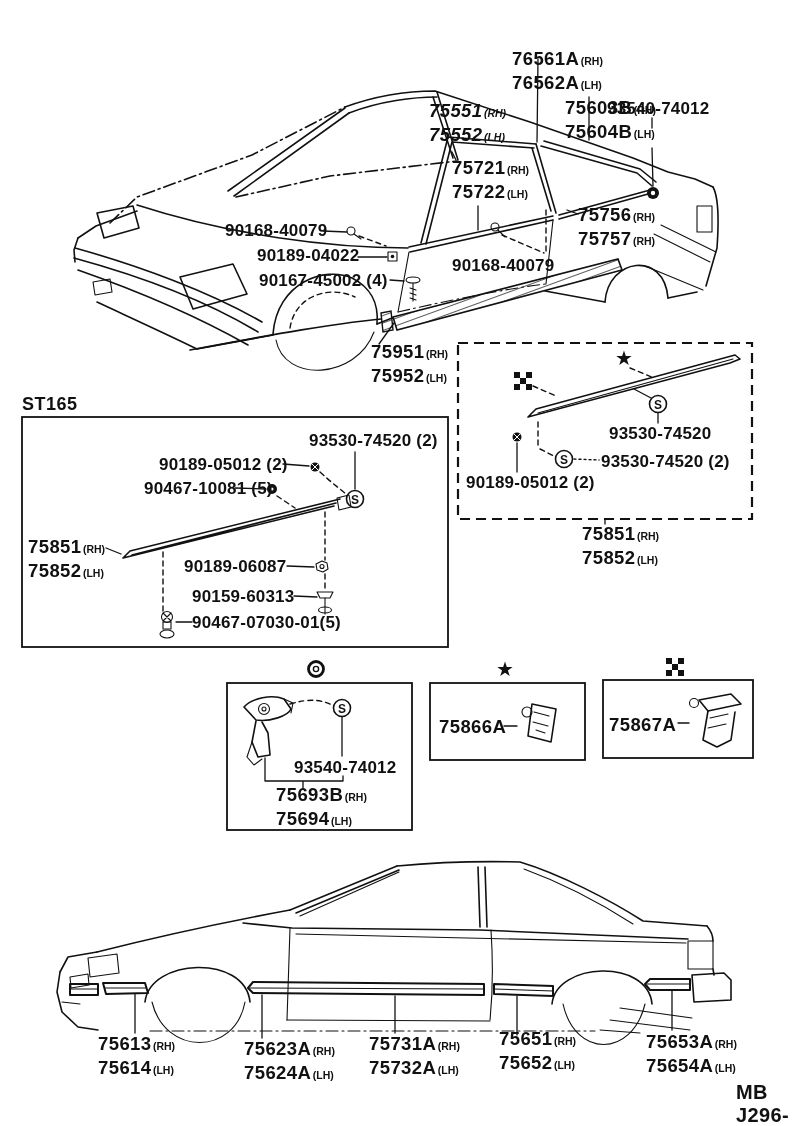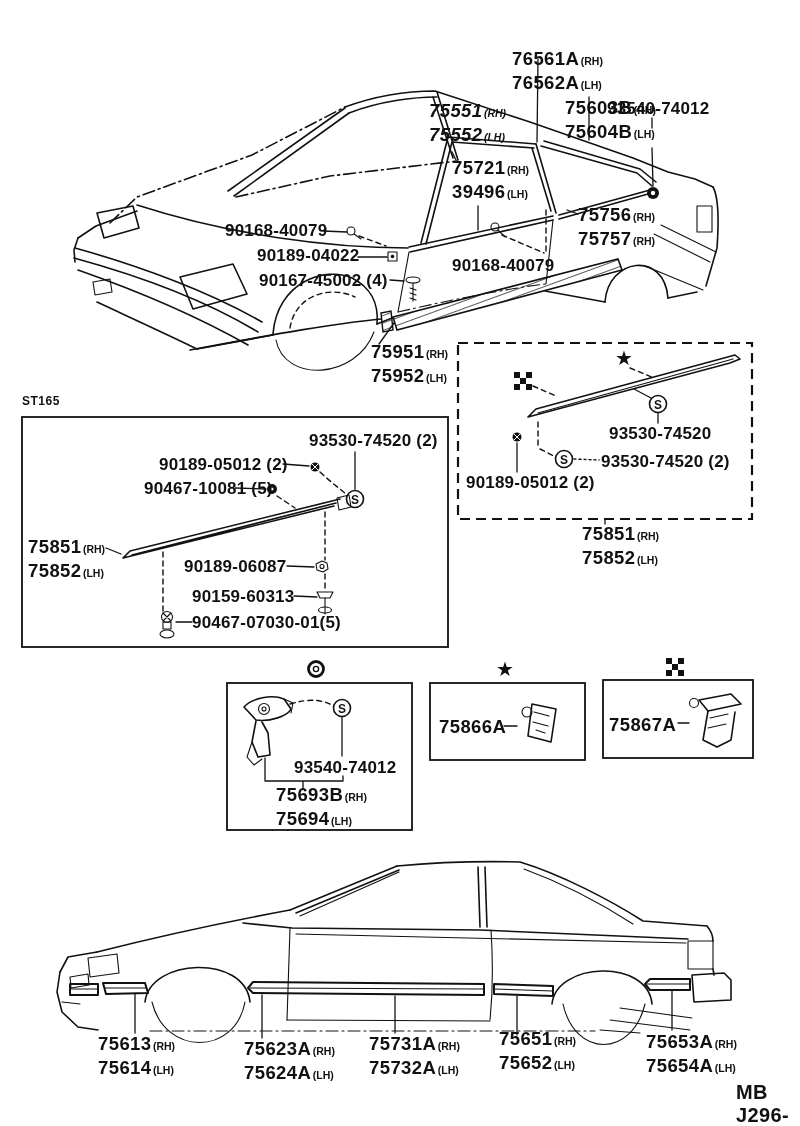--- a/index.html
+++ b/index.html
@@ -3,21 +3,21 @@
 <meta charset="utf-8">
 <style>
   html,body{margin:0;padding:0;background:#fff;}
   #stage{position:relative;width:800px;height:1126px;background:#ffffff;overflow:hidden;
          font-family:"Liberation Sans",sans-serif;color:#111;}
   #lineart{position:absolute;left:0;top:0;}
   .lbl{position:absolute;font-weight:bold;white-space:nowrap;letter-spacing:.2px;}
   .lbl .ln{line-height:20px;font-size:17px;}
   .lbl.big .ln{line-height:21px;font-size:18.5px;letter-spacing:.4px;}
   .sfx{font-size:10.5px;margin-left:1.5px;letter-spacing:0;}
-  #title-code{position:absolute;left:22px;top:394px;font-size:12px;font-weight:bold;letter-spacing:.5px;}
+  #title-code{position:absolute;left:22px;top:394px;font-size:18px;font-weight:bold;letter-spacing:.5px;}
   #footer-code{position:absolute;left:700px;top:1081px;font-size:20px;font-weight:bold;letter-spacing:.4px;margin-left:36px;}
   
   .o{fill:none;stroke:#111;stroke-width:1.6;stroke-linecap:round;stroke-linejoin:round;}
   .thin{stroke-width:1.1;}
   .thick{stroke-width:2;}
   .dd{stroke-dasharray:12 4 2 4;}
   .dsh{stroke-dasharray:5 4;stroke-width:1.4;}
   .dot{stroke-dasharray:2 3;stroke-width:1.4;}
   .ld{stroke-width:1.3;}
   .bx{fill:none;stroke:#111;stroke-width:1.8;}
@@ -327,21 +327,21 @@
       </div>
       <div class="lbl" style="left: 607px; top: 99px;">
         <div class="ln"><span>93540-74012</span></div>
       </div>
       <div class="lbl big" style="left: 429px; top: 100px; font-style: italic;">
         <div class="ln"><span>75551</span><span class="sfx">(RH)</span></div>
         <div class="ln"><span>75552</span><span class="sfx">(LH)</span></div>
       </div>
       <div class="lbl big" style="left: 452px; top: 157px;">
         <div class="ln"><span>75721</span><span class="sfx">(RH)</span></div>
-        <div class="ln"><span>39496</span><span class="sfx">(LH)</span></div>
+        <div class="ln"><span>75722</span><span class="sfx">(LH)</span></div>
       </div>
       <div class="lbl big" style="left: 578px; top: 204px;">
         <div class="ln"><span>75756</span><span class="sfx">(RH)</span></div>
         <div class="ln"><span>75757</span><span class="sfx">(RH)</span></div>
       </div>
       <div class="lbl" style="left: 225px; top: 221px;">
         <div class="ln"><span>90168-40079</span></div>
       </div>
       <div class="lbl" style="left: 257px; top: 246px;">
         <div class="ln"><span>90189-04022</span></div>

